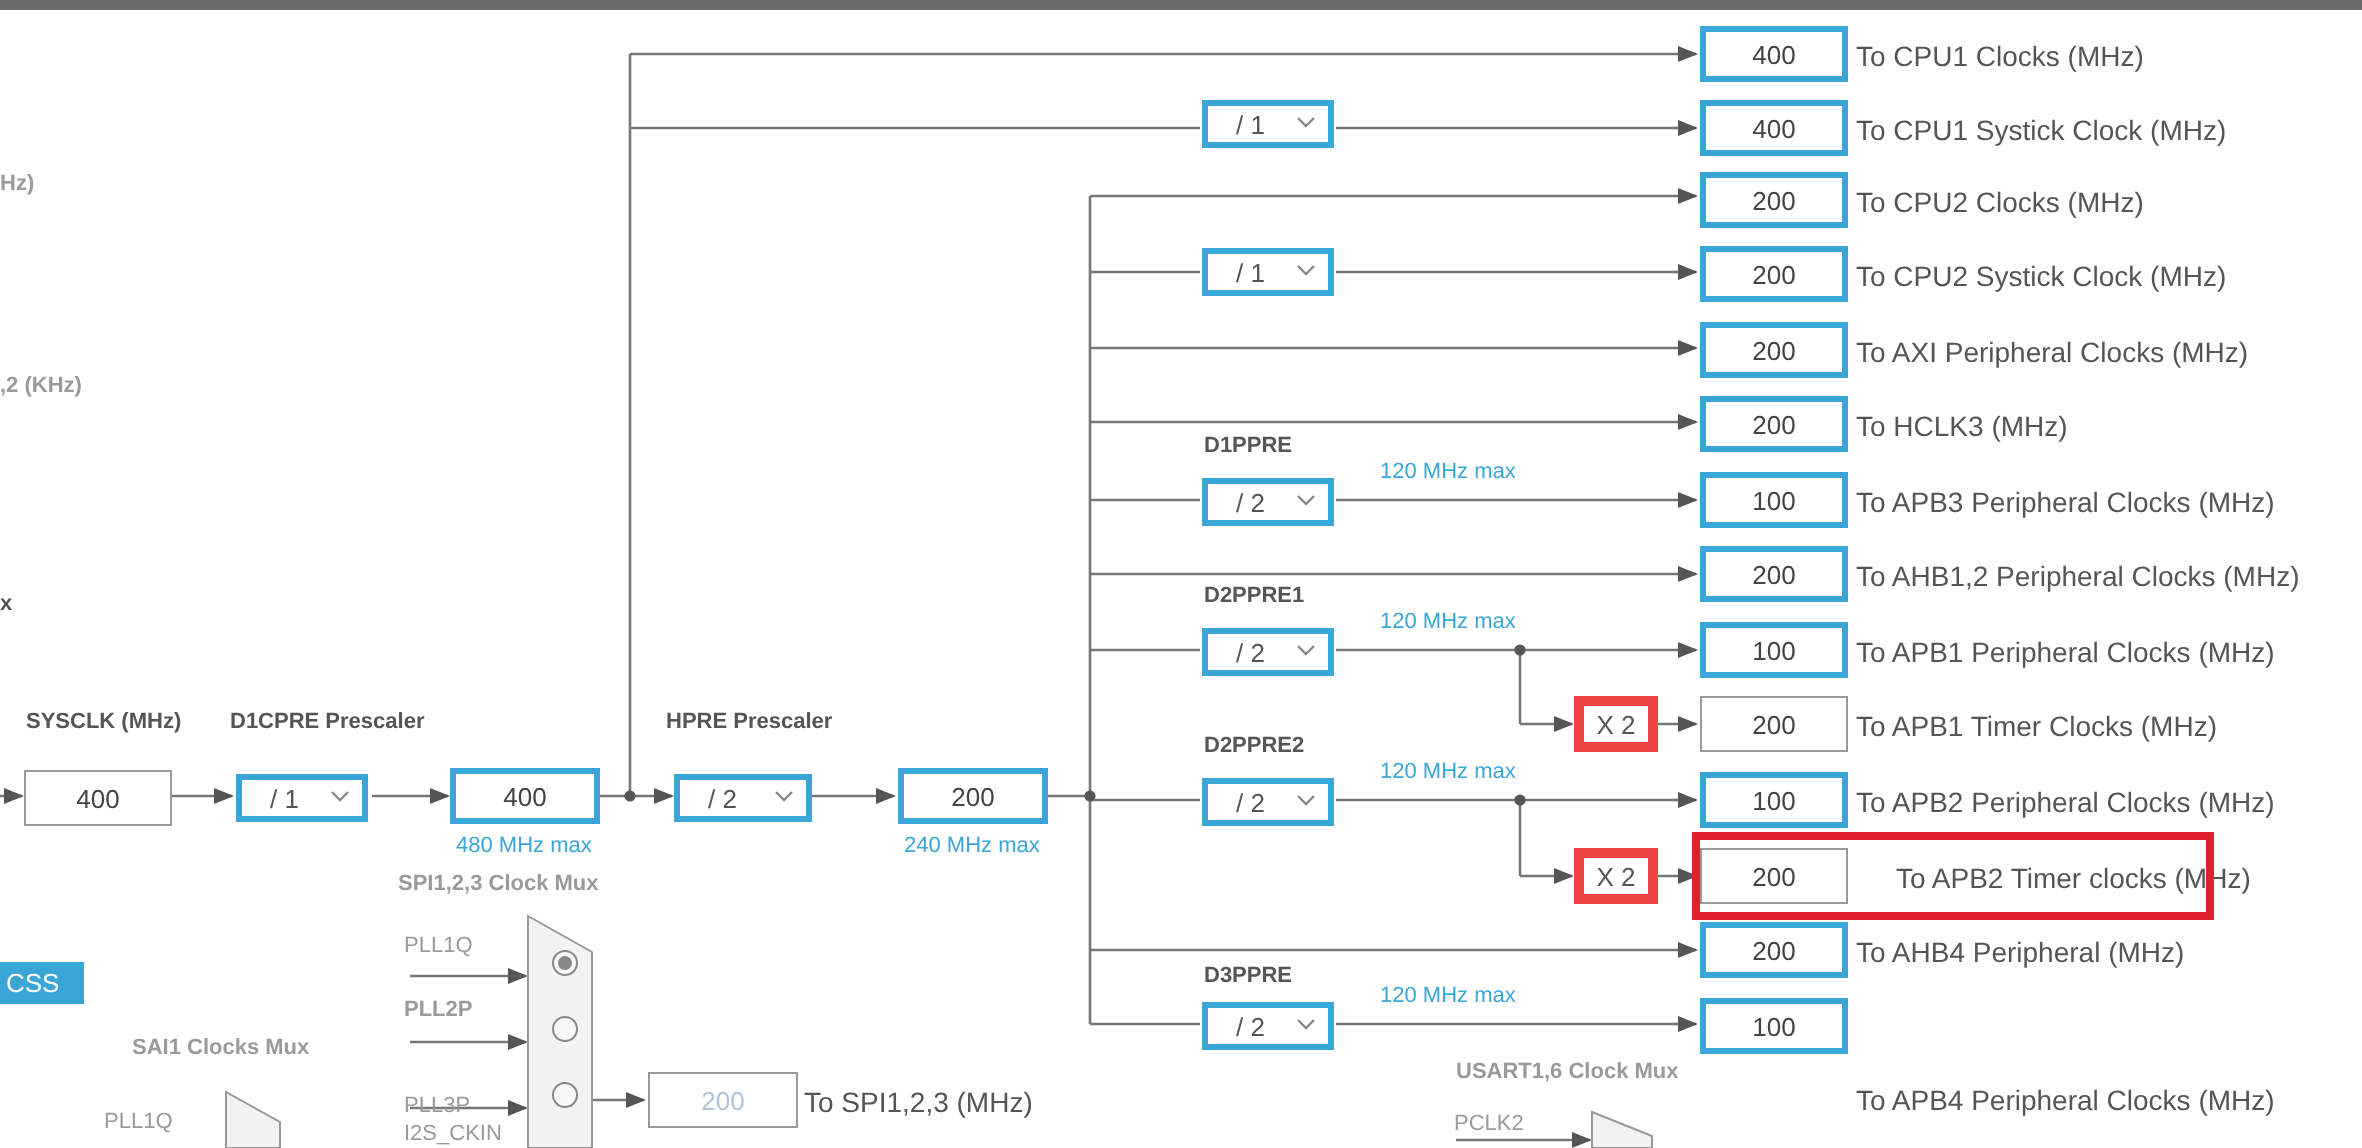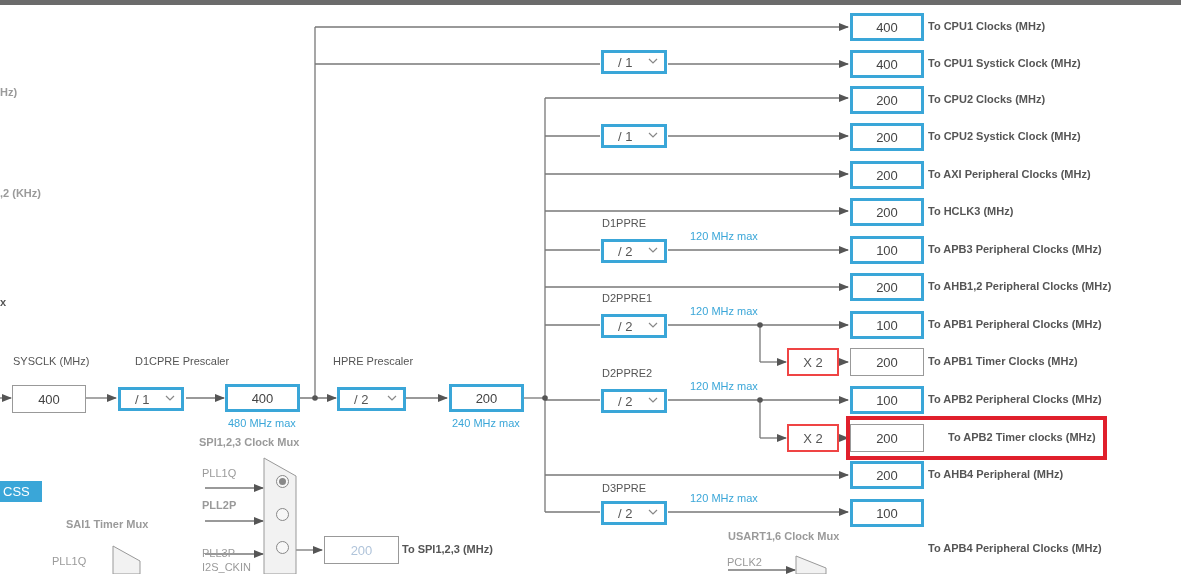--- a/index.html
+++ b/index.html
@@ -1,31 +1,31 @@
 <!DOCTYPE html>
 <html><head>
 <meta charset="utf-8">
 <style>
   html, body { margin:0; padding:0; background:#ffffff; }
   body { width:1181px; height:574px; position:relative; overflow:hidden;
          font-family:"Liberation Sans", sans-serif; color:#555; }
   #wires { position:absolute; left:0; top:0; width:1181px; height:574px; }
-  .lbl { position:absolute; font-size:11px; color:#555; white-space:nowrap; }
+  .lbl { position:absolute; font-size:11px; color:#555; white-space:nowrap;font-weight:bold; }
   .lbl.grey { color:#9a9a9a; font-weight:bold; }
-  .lbl.out { font-weight:bold; color:#555; font-size:11px; }
+  .lbl.out { font-weight:normal; color:#555; font-size:14px; }
   .maxlbl { position:absolute; font-size:11px; color:#3aa6d8; white-space:nowrap; }
   .box { position:absolute; box-sizing:border-box; height:28px; background:#fff;
          display:flex; align-items:center; justify-content:center; font-size:13px; color:#444; }
   .box.blue { border:3px solid #3aa6d8; }
   .box.grey { border:1px solid #999; }
   .box.disabled { border:1px solid #999; color:#b0c4da; }
   .sel { position:absolute; box-sizing:border-box; width:66px; height:24px; border:3px solid #3aa6d8;
          background:#fff; font-size:13px; color:#555; display:flex; align-items:center; padding-left:14px; }
   .sel .chev { position:absolute; right:6px; top:3px; width:10px; height:10px; }
-  .mul { position:absolute; box-sizing:border-box; width:52px; height:28px; border:2px solid #ef4444;
+  .mul { position:absolute; box-sizing:border-box; width:42px; height:28px; border:5px solid #ef4444;
          background:#fff; font-size:13px; color:#555; display:flex; align-items:center; justify-content:center; }
   .highlight { position:absolute; box-sizing:border-box; border:4px solid #e0202c; }
   .topbar { position:absolute; left:0; top:0; width:1181px; height:5px; background:#6b6b6b; }
   .css-btn { position:absolute; left:0; top:481px; width:42px; height:21px; background:#3aa6d8;
              color:#fff; font-size:13px; display:flex; align-items:center; padding-left:3px; box-sizing:border-box; }
   .radio { position:absolute; width:13px; height:13px; border:1px solid #888; border-radius:50%; box-sizing:border-box; background:#f7f7f7; }
   .radio.on::after { content:""; position:absolute; left:2px; top:2px; width:7px; height:7px; border-radius:50%; background:#888; }
 </style>
 </head>
 <body>
@@ -94,21 +94,21 @@
   <path d="M796,556 L826,568 L826,574 L796,574 z" fill="#f2f2f2" stroke="#999" stroke-width="1"></path>
 </svg>
 
 <div class="lbl grey" style="left:0;top:86px;">Hz)</div>
 <div class="lbl grey" style="left:0;top:187px;">,2 (KHz)</div>
 <div class="lbl" style="left:0;top:296px;font-weight:bold;color:#555;">x</div>
 
 <div class="lbl" style="left:13px;top:355px;">SYSCLK (MHz)</div>
 <div class="box grey" style="left:12px;top:385px;width:74px;">400</div>
 
-<div class="lbl" style="left:115px;top:355px;margin-left:20px;">D1CPRE Prescaler</div>
+<div class="lbl" style="left:115px;top:355px;">D1CPRE Prescaler</div>
 <div class="sel" style="left:118px;top:387px;">
   <span>/ 1</span>
   <svg class="chev" viewBox="0 0 10 10">
       <path d="M1,3 L5,7 L9,3" stroke="#888" fill="none" stroke-width="1.2"></path>
     </svg>
 </div>
 <div class="box blue" style="left:225px;top:384px;width:75px;">400</div>
 <div class="maxlbl" style="left:228px;top:417px;">480 MHz max</div>
 
 <div class="lbl" style="left:333px;top:355px;">HPRE Prescaler</div>
@@ -211,17 +211,17 @@
 <div class="lbl grey" style="left:202px;top:467px;font-weight:normal;">PLL1Q</div>
 <div class="lbl grey" style="left:202px;top:499px;font-weight:bold;">PLL2P</div>
 <div class="lbl grey" style="left:202px;top:530px;font-weight:normal;margin-top:17px;">PLL3P</div>
 <div class="lbl grey" style="left:202px;top:561px;font-weight:normal;">I2S_CKIN</div>
 <div class="radio on" style="left:276px;top:475px;"></div>
 <div class="radio" style="left:276px;top:508px;"></div>
 <div class="radio" style="left:276px;top:541px;"></div>
 <div class="box disabled" style="left:324px;top:536px;width:75px;">200</div>
 <div class="lbl out" style="left:402px;top:543px;">To SPI1,2,3 (MHz)</div>
 
-<div class="lbl grey" style="left:66px;top:518px;">SAI1 Timer Mux</div>
+<div class="lbl grey" style="left:66px;top:518px;">SAI1 Clocks Mux</div>
 <div class="lbl grey" style="left:52px;top:555px;font-weight:normal;">PLL1Q</div>
 
 <div class="lbl grey" style="left:728px;top:530px;">USART1,6 Clock Mux</div>
 <div class="lbl grey" style="left:727px;top:556px;font-weight:normal;">PCLK2</div>
 
 </body></html>

